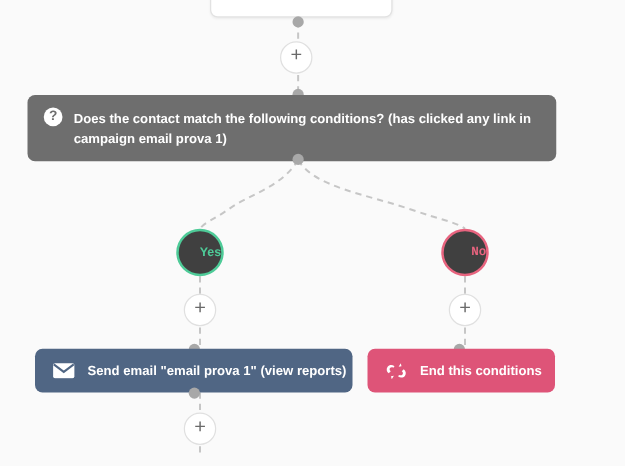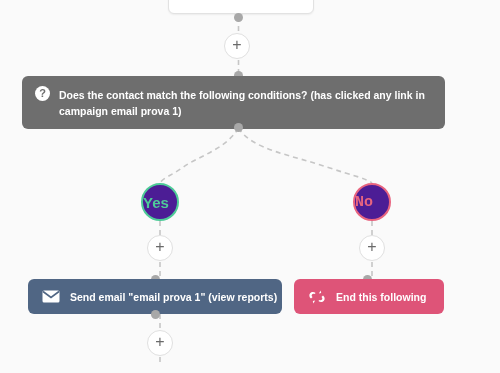--- a/index.html
+++ b/index.html
@@ -81,25 +81,25 @@
     line-height: 15px;
     text-align: center;
     margin-top: 0px;
   }
   .cond-text { padding-top: 1px; }
 
   
   .branch-circle {
     width: 38px; height: 38px;
     border-radius: 50%;
-    background: #4c1d95;
-    display: flex;
-    align-items: center;
-    justify-content: flex-start;
-    font-size: 15px;
+    background: #404040;
+    display: flex;
+    align-items: center;
+    justify-content: flex-end;
+    font-size: 10px;
     font-weight: bold;
   }
   .branch-yes {
     left: 141px; top: 183px;
     border: 2px solid #4ecb98;
     color: #4ecb98;
   }
   .branch-no {
     left: 353px; top: 183px;
     border: 2px solid #e8647f;
@@ -244,20 +244,20 @@
 
   <div class="dot dot-email-out"></div>
 
   <div class="node action action-end">
     <svg class="ico" width="18" height="14" viewBox="0 0 18 14">
       <path d="M7.6 3.0 C5.8 1.4 3.4 1.6 2.1 3.3 C0.8 5.0 1.2 7.3 3.0 8.6 L4.6 7.0 C3.6 6.3 3.4 5.2 4.0 4.4 C4.6 3.6 5.8 3.5 6.7 4.1 Z" fill="#ffffff"></path>
       <path d="M10.4 11.0 C12.2 12.6 14.6 12.4 15.9 10.7 C17.2 9.0 16.8 6.7 15.0 5.4 L13.4 7.0 C14.4 7.7 14.6 8.8 14.0 9.6 C13.4 10.4 12.2 10.5 11.3 9.9 Z" fill="#ffffff"></path>
       <path d="M12.6 0.6 L10.9 3.4 L13.2 3.0 Z" fill="#ffffff"></path>
       <path d="M5.4 13.4 L7.1 10.6 L4.8 11.0 Z" fill="#ffffff"></path>
     </svg>
-    <span>End this following</span>
+    <span>End this conditions</span>
   </div>
 
   <div class="node plus-btn plus-bottom">
     <span class="plus-glyph">+</span>
   </div>
 
 </div>
 
 </body></html>

